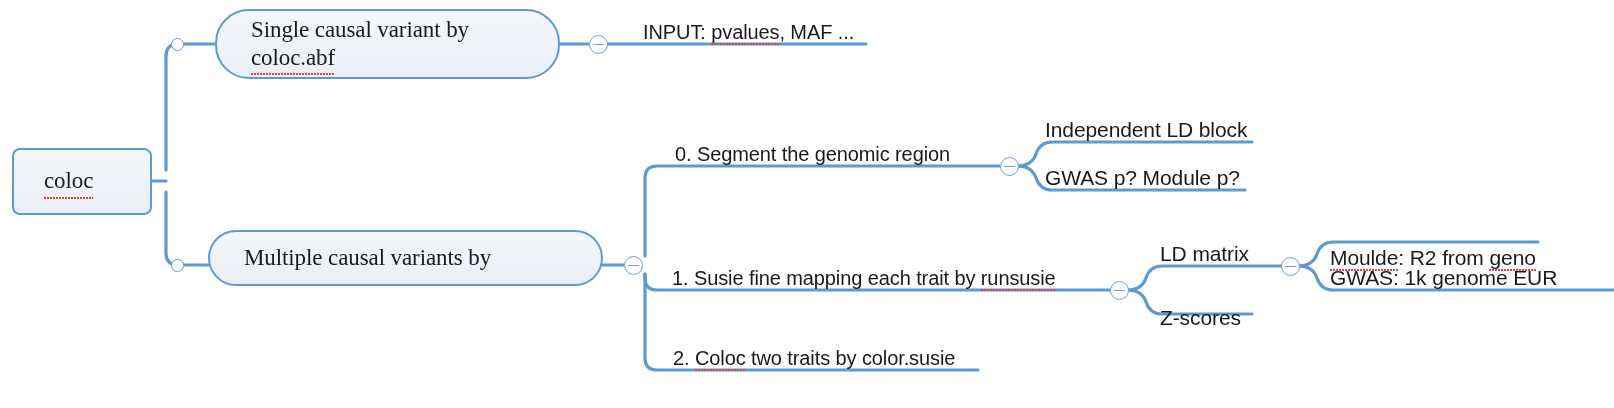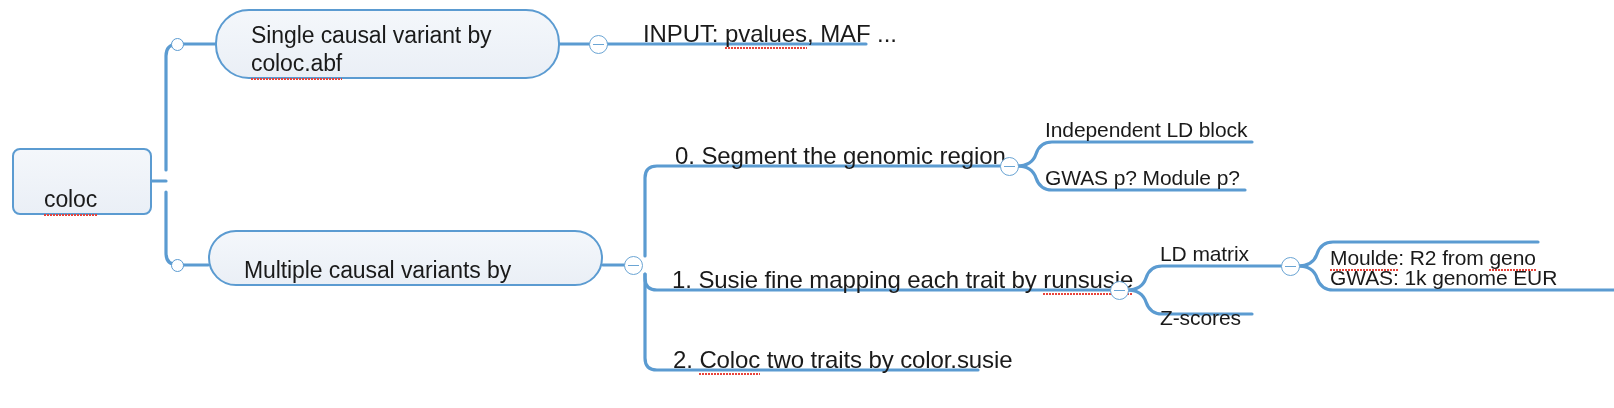--- a/index.html
+++ b/index.html
@@ -30,22 +30,23 @@
     pointer-events: none;
   }
 
   
   .node {
     position: absolute;
     box-sizing: border-box;
     background: linear-gradient(180deg, #f4f7fb 0%, #eaeff6 100%);
     border: 2px solid #5b9bd1;
     display: flex;
-    align-items: flex-end;
+    align-items: center;
     justify-content: flex-start;
+    font-family: Liberation Serif, serif;
   }
   .node-root {
     border-radius: 8px;
     left: 12px;
     top: 148px;
     width: 140px;
     height: 67px;
     padding-left: 30px;
   }
   .node-root .txt { font-size: 27px; }
@@ -69,21 +70,21 @@
   .node .txt {
     font-size: 23px;
     line-height: 1.22;
     white-space: pre-line;
     letter-spacing: -0.1px;
   }
 
   
   .label {
     position: absolute;
-    font-size: 24px;
+    font-size: 20px;
     white-space: nowrap;
     letter-spacing: -0.1px;
     line-height: 1;
   }
   .label.sz21 { font-size: 21px; }
 
   
   .sp {
     position: relative;
     display: inline-block;

